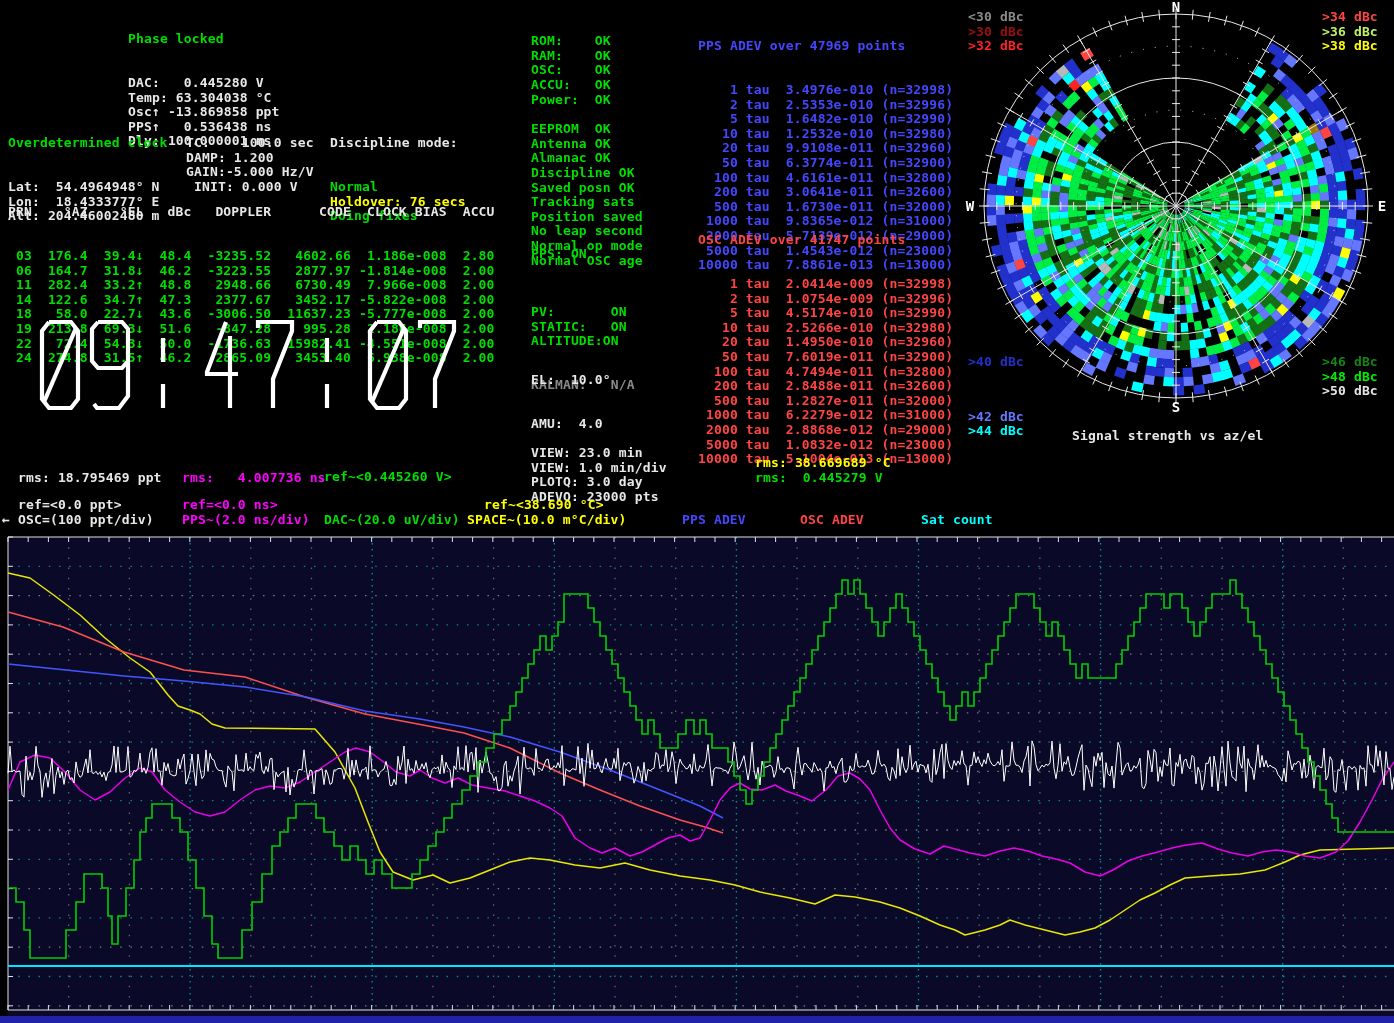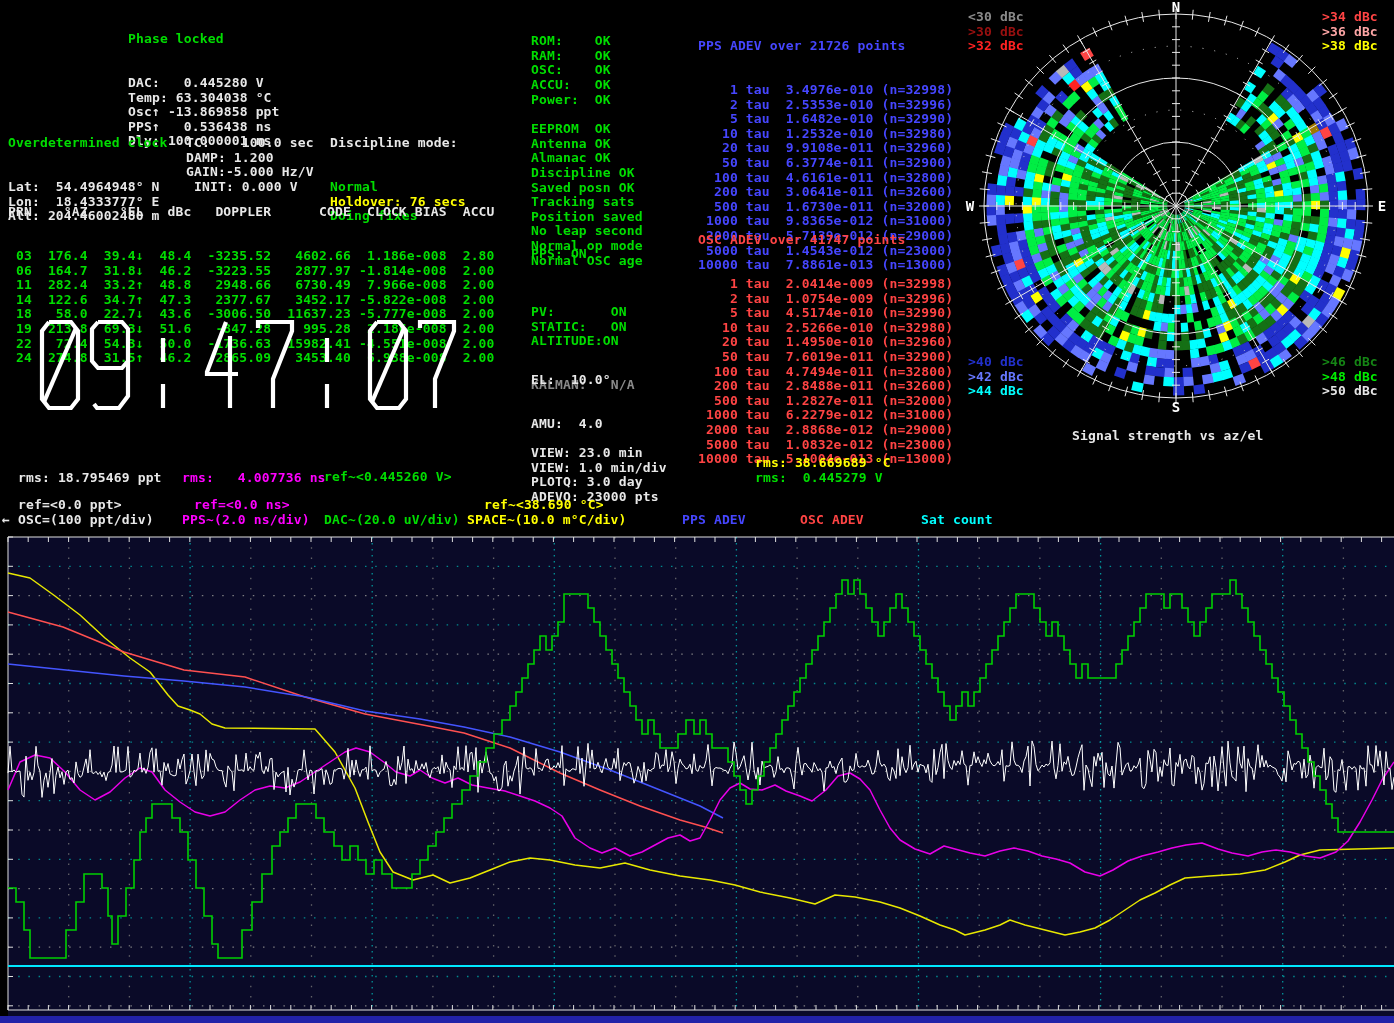--- a/index.html
+++ b/index.html
@@ -75,21 +75,21 @@
       <polyline points="250,16 250,10 284,10 284,19 265,67 265,96" fill="none" stroke="#ffffff" stroke-width="4.2" stroke-linejoin="miter" stroke-linecap="butt"></polyline>
       <polyline points="319,26 319,50" fill="none" stroke="#ffffff" stroke-width="4.2" stroke-linejoin="miter" stroke-linecap="butt"></polyline>
       <polyline points="319,72 319,96" fill="none" stroke="#ffffff" stroke-width="4.2" stroke-linejoin="miter" stroke-linecap="butt"></polyline>
       <polyline points="369,10 391,10 398,19 398,87 391,96 369,96 362,87 362,19 369,10" fill="none" stroke="#ffffff" stroke-width="4.2" stroke-linejoin="miter" stroke-linecap="butt"></polyline>
       <polyline points="364,90 396,16" fill="none" stroke="#ffffff" stroke-width="4.2" stroke-linejoin="miter" stroke-linecap="butt"></polyline>
       <polyline points="412,16 412,10 446,10 446,19 427,67 427,96" fill="none" stroke="#ffffff" stroke-width="4.2" stroke-linejoin="miter" stroke-linecap="butt"></polyline>
     </svg>
 
   
   <div class="blk" style="left:698px;top:10px">
-    <div class="line c-blue">PPS ADEV over 21726 points</div>
+    <div class="line c-blue">PPS ADEV over 47969 points</div>
     <div id="pps-adev-rows" class="c-blue"><div class="line">    1 tau  3.4976e-010 (n=32998)</div><div class="line">    2 tau  2.5353e-010 (n=32996)</div><div class="line">    5 tau  1.6482e-010 (n=32990)</div><div class="line">   10 tau  1.2532e-010 (n=32980)</div><div class="line">   20 tau  9.9108e-011 (n=32960)</div><div class="line">   50 tau  6.3774e-011 (n=32900)</div><div class="line">  100 tau  4.6161e-011 (n=32800)</div><div class="line">  200 tau  3.0641e-011 (n=32600)</div><div class="line">  500 tau  1.6730e-011 (n=32000)</div><div class="line"> 1000 tau  9.8365e-012 (n=31000)</div><div class="line"> 2000 tau  5.7139e-012 (n=29000)</div><div class="line"> 5000 tau  1.4543e-012 (n=23000)</div><div class="line">10000 tau  7.8861e-013 (n=13000)</div></div>
   </div>
   <div class="blk" style="left:698px;top:204px">
     <div class="line c-red">OSC ADEV over 41747 points</div>
     <div id="osc-adev-rows" class="c-red"><div class="line">    1 tau  2.0414e-009 (n=32998)</div><div class="line">    2 tau  1.0754e-009 (n=32996)</div><div class="line">    5 tau  4.5174e-010 (n=32990)</div><div class="line">   10 tau  2.5266e-010 (n=32980)</div><div class="line">   20 tau  1.4950e-010 (n=32960)</div><div class="line">   50 tau  7.6019e-011 (n=32900)</div><div class="line">  100 tau  4.7494e-011 (n=32800)</div><div class="line">  200 tau  2.8488e-011 (n=32600)</div><div class="line">  500 tau  1.2827e-011 (n=32000)</div><div class="line"> 1000 tau  6.2279e-012 (n=31000)</div><div class="line"> 2000 tau  2.8868e-012 (n=29000)</div><div class="line"> 5000 tau  1.0832e-012 (n=23000)</div><div class="line">10000 tau  5.1004e-013 (n=13000)</div></div>
   </div>
 
   
   <svg id="polar" style="left:955px;top:0px" width="439" height="424">
       <polygon points="275.6,112.5 281.1,115.9 276.0,123.6 271.0,120.5" fill="#00ffff"></polygon>
@@ -1802,34 +1802,34 @@
       <line x1="157.04223319809998" y1="30.277479913035137" x2="153.62203176484329" y2="20.880553705176027" stroke="#e8e8e8" stroke-width="1"></line>
       <line x1="172.60083856582864" y1="25.371870483944235" x2="170.01264811480343" y2="15.712612221053547" stroke="#e8e8e8" stroke-width="1"></line>
       <line x1="188.52779077628384" y1="21.840950186717123" x2="186.79130899961453" y2="11.99287265659504" stroke="#e8e8e8" stroke-width="1"></line>
       <line x1="204.7018761061879" y1="19.711591456843593" x2="203.8303186787113" y2="9.749644475926118" stroke="#e8e8e8" stroke-width="1"></line>
       <text x="221" y="12" fill="#ffffff" font-size="14" font-weight="bold" font-family="DejaVu Sans Mono, monospace" text-anchor="middle">N</text>
       <text x="221" y="412" fill="#ffffff" font-size="14" font-weight="bold" font-family="DejaVu Sans Mono, monospace" text-anchor="middle">S</text>
       <text x="427" y="211" fill="#ffffff" font-size="14" font-weight="bold" font-family="DejaVu Sans Mono, monospace" text-anchor="middle">E</text>
       <text x="15" y="211" fill="#ffffff" font-size="14" font-weight="bold" font-family="DejaVu Sans Mono, monospace" text-anchor="middle">W</text>
     </svg>
   <div class="blk" style="left:968px;top:10px"><div class="line" style="color: rgb(138, 138, 138);">&lt;30 dBc</div><div class="line" style="color: rgb(154, 16, 16);">&gt;30 dBc</div><div class="line" style="color: rgb(255, 34, 34);">&gt;32 dBc</div></div>
-  <div class="blk" style="left:1322px;top:10px"><div class="line" style="color: rgb(255, 68, 68);">&gt;34 dBc</div><div class="line" style="color: #fca5a5;">&gt;36 dBc</div><div class="line" style="color: rgb(255, 255, 0);">&gt;38 dBc</div></div>
-  <div class="blk" style="left:968px;top:355px"><div class="line" style="color: rgb(34, 48, 204);">&gt;40 dBc</div><div class="line" style="color: rgb(102, 119, 255);">&gt;42 dBc</div><div class="line" style="color: rgb(0, 255, 255);">&gt;44 dBc</div></div>
+  <div class="blk" style="left:1322px;top:10px"><div class="line" style="color: rgb(255, 68, 68);">&gt;34 dBc</div><div class="line" style="color: #bef264;">&gt;36 dBc</div><div class="line" style="color: rgb(255, 255, 0);">&gt;38 dBc</div></div>
+  <div class="blk" style="left:968px;top:355px"><div class="line" style="color: rgb(34, 48, 204);">&gt;40 dBc</div><div class="line" style="color: rgb(102, 119, 255); margin-top: 40px;">&gt;42 dBc</div><div class="line" style="color: rgb(0, 255, 255);">&gt;44 dBc</div></div>
   <div class="blk" style="left:1322px;top:355px"><div class="line" style="color: rgb(21, 133, 21);">&gt;46 dBc</div><div class="line" style="color: rgb(0, 238, 0);">&gt;48 dBc</div><div class="line" style="color: #e5e5e5;">&gt;50 dBc</div></div>
   <div class="blk c-white" style="left:1072px;top:429px">Signal strength vs az/el</div>
 
   
   <div class="blk c-yellow" style="left:755px;top:456px">rms: 38.669689 °C</div>
   <div class="blk c-white" style="left:18px;top:471px">rms: 18.795469 ppt</div>
   <div class="blk c-magenta" style="left:182px;top:471px">rms:   4.007736 ns</div>
   <div class="blk c-green" style="left:755px;top:471px">rms:  0.445279 V</div>
 
   
   <div class="blk c-white" style="left:18px;top:498px">ref=&lt;0.0 ppt&gt;</div>
-  <div class="blk c-magenta" style="left:194px;top:498px">ref=&lt;0.0 ns&gt;</div>
+  <div class="blk c-magenta" style="left:182px;top:498px">ref=&lt;0.0 ns&gt;</div>
   <div class="blk c-green" style="left:324px;top:470px">ref~&lt;0.445260 V&gt;</div>
   <div class="blk c-yellow" style="left:484px;top:498px">ref~&lt;38.690 °C&gt;</div>
   <div class="blk c-white" style="left:2px;top:513px">←</div>
   <div class="blk c-white" style="left:18px;top:513px">OSC=(100 ppt/div)</div>
   <div class="blk c-magenta" style="left:182px;top:513px">PPS~(2.0 ns/div)</div>
   <div class="blk c-green" style="left:324px;top:513px">DAC~(20.0 uV/div)</div>
   <div class="blk c-yellow" style="left:467px;top:513px">SPACE~(10.0 m°C/div)</div>
   <div class="blk c-blue" style="left:682px;top:513px">PPS ADEV</div>
   <div class="blk c-red" style="left:800px;top:513px">OSC ADEV</div>
   <div class="blk c-cyan" style="left:921px;top:513px">Sat count</div>

